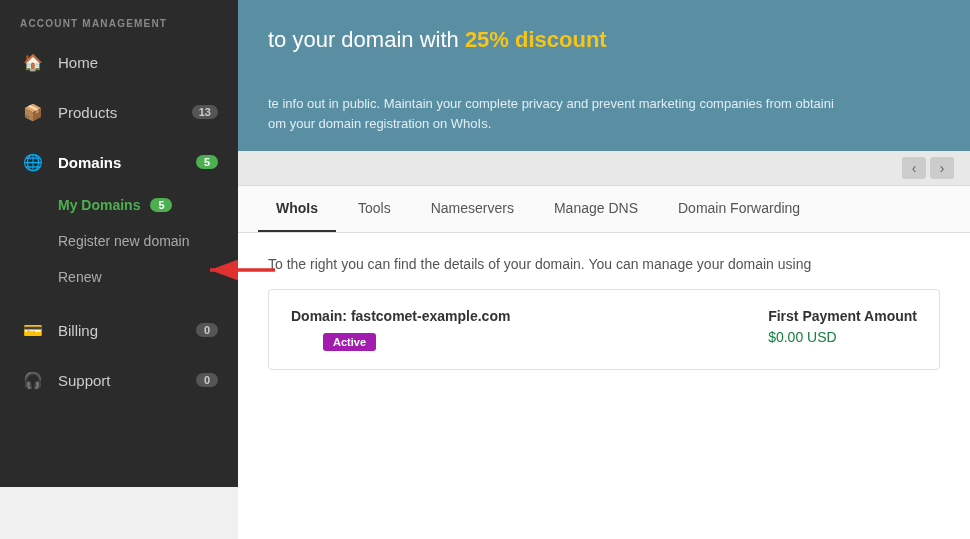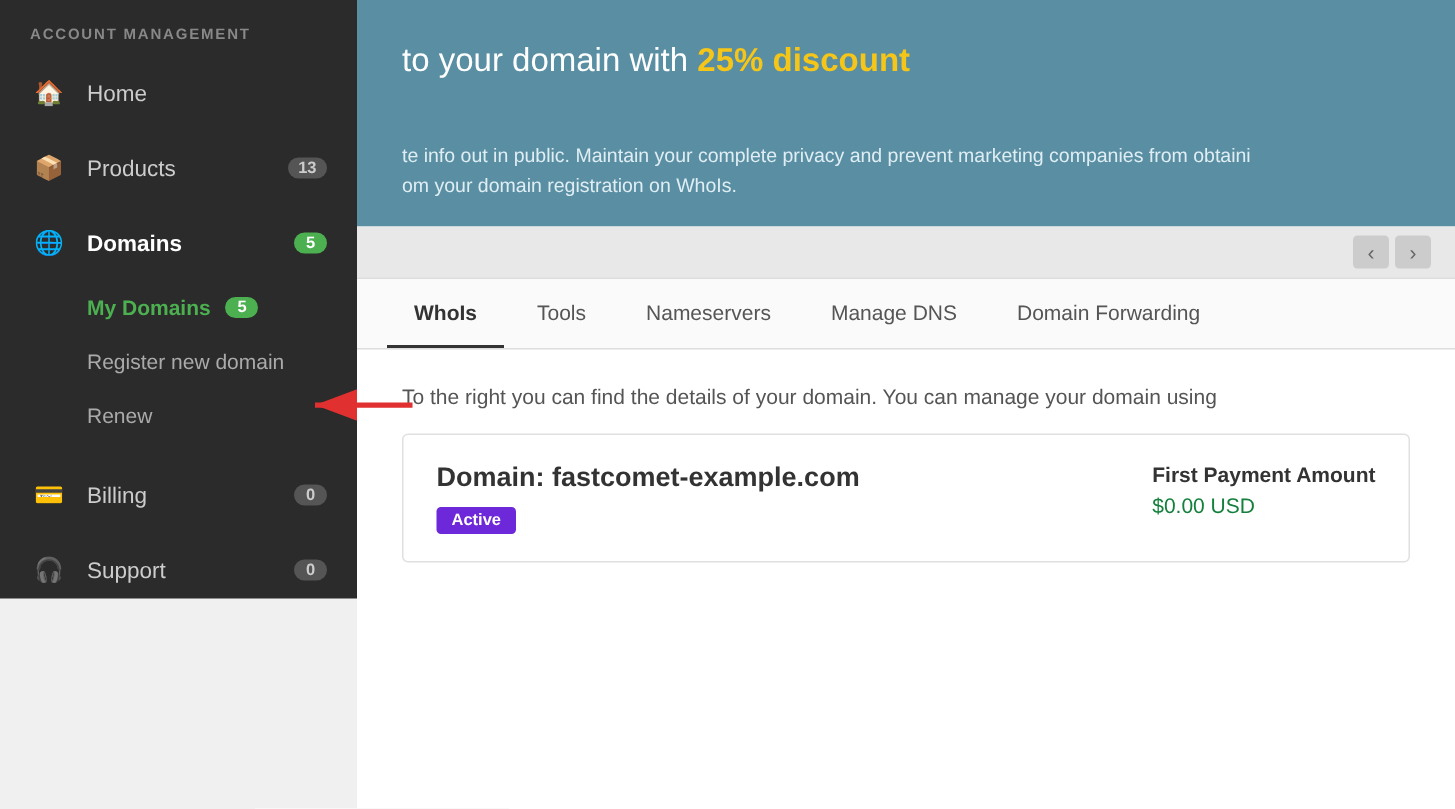--- a/index.html
+++ b/index.html
@@ -3,21 +3,21 @@
   <meta charset="utf-8">
   <style>
     * { margin: 0; padding: 0; box-sizing: border-box; }
     body { width: 970px; height: 539px; overflow: hidden; display: flex; font-family: 'Segoe UI', Arial, sans-serif; background: #f0f0f0; }
 
     
     .sidebar {
       width: 238px;
       min-width: 238px;
       background: #2b2b2b;
-      height: 399px;
+      height: 487px;
       display: flex;
       flex-direction: column;
       overflow: hidden;
     }
     .sidebar-section-label {
       color: #888;
       font-size: 10px;
       font-weight: 600;
       letter-spacing: 1.2px;
       padding: 18px 20px 8px 20px;
@@ -177,33 +177,34 @@
       border: 1px solid #e0e0e0;
       border-radius: 4px;
       padding: 18px 22px;
       background: #fff;
       display: flex;
       align-items: flex-start;
       justify-content: space-between;
     }
     .domain-left { }
     .domain-name {
-      font-size: 18px;
+      font-size: 14px;
       font-weight: 700;
       color: #333;
       margin-bottom: 8px;
     }
     .active-badge {
-      background: #6d28d9;
+      background: #a21caf;
       color: #fff;
       font-size: 11px;
       font-weight: 600;
       padding: 3px 10px;
       border-radius: 3px;
       display: inline-block;
+      margin-left: 32px;
     }
     .domain-right { text-align: left; }
     .payment-label {
       font-size: 14px;
       font-weight: 700;
       color: #333;
       margin-bottom: 5px;
     }
     .payment-amount {
       font-size: 14px;

